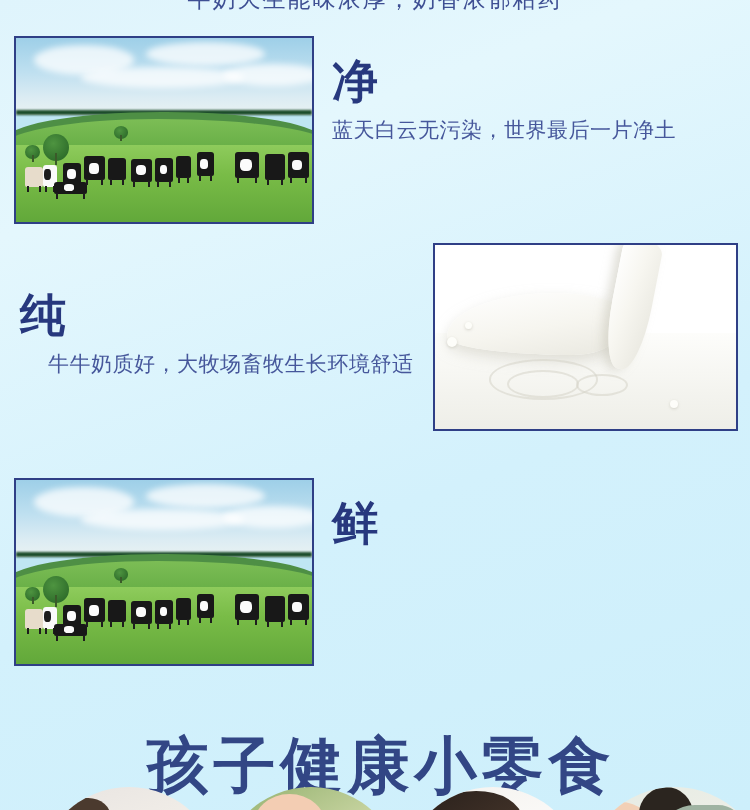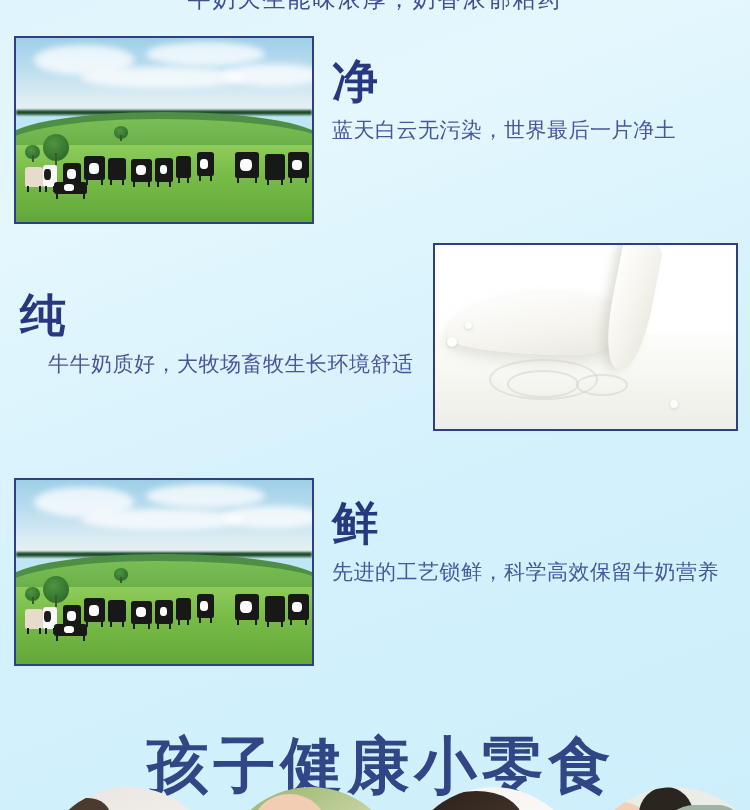--- a/index.html
+++ b/index.html
@@ -321,21 +321,20 @@
         <div class="patch" style="left:22%;top:28%;width:48%;height:45%;"></div>
       </div>
     <div class="cow" style="left:84%; top:63%; width:7%; height:14%;"></div>
     <div class="cow" style="left:92%; top:62%; width:7%; height:14%;">
         <div class="patch" style="left:20%;top:30%;width:45%;height:40%;"></div>
       </div>
   </div>
 
   <div class="block" style="left:332px; top:500px; width:420px;">
     <div class="big-char">鲜</div>
-    <div class="desc" style="width:418px;">先进的工艺锁鲜，科学高效保留牛奶营养</div>
   </div>
 
   <div class="section-title">孩子健康小零食</div>
 
   <div class="circle-row">
     <div class="circle-photo cp1" style="left:38px;">
       <div class="cp-inner">
           <div class="hair"></div>
         </div>
     </div>

